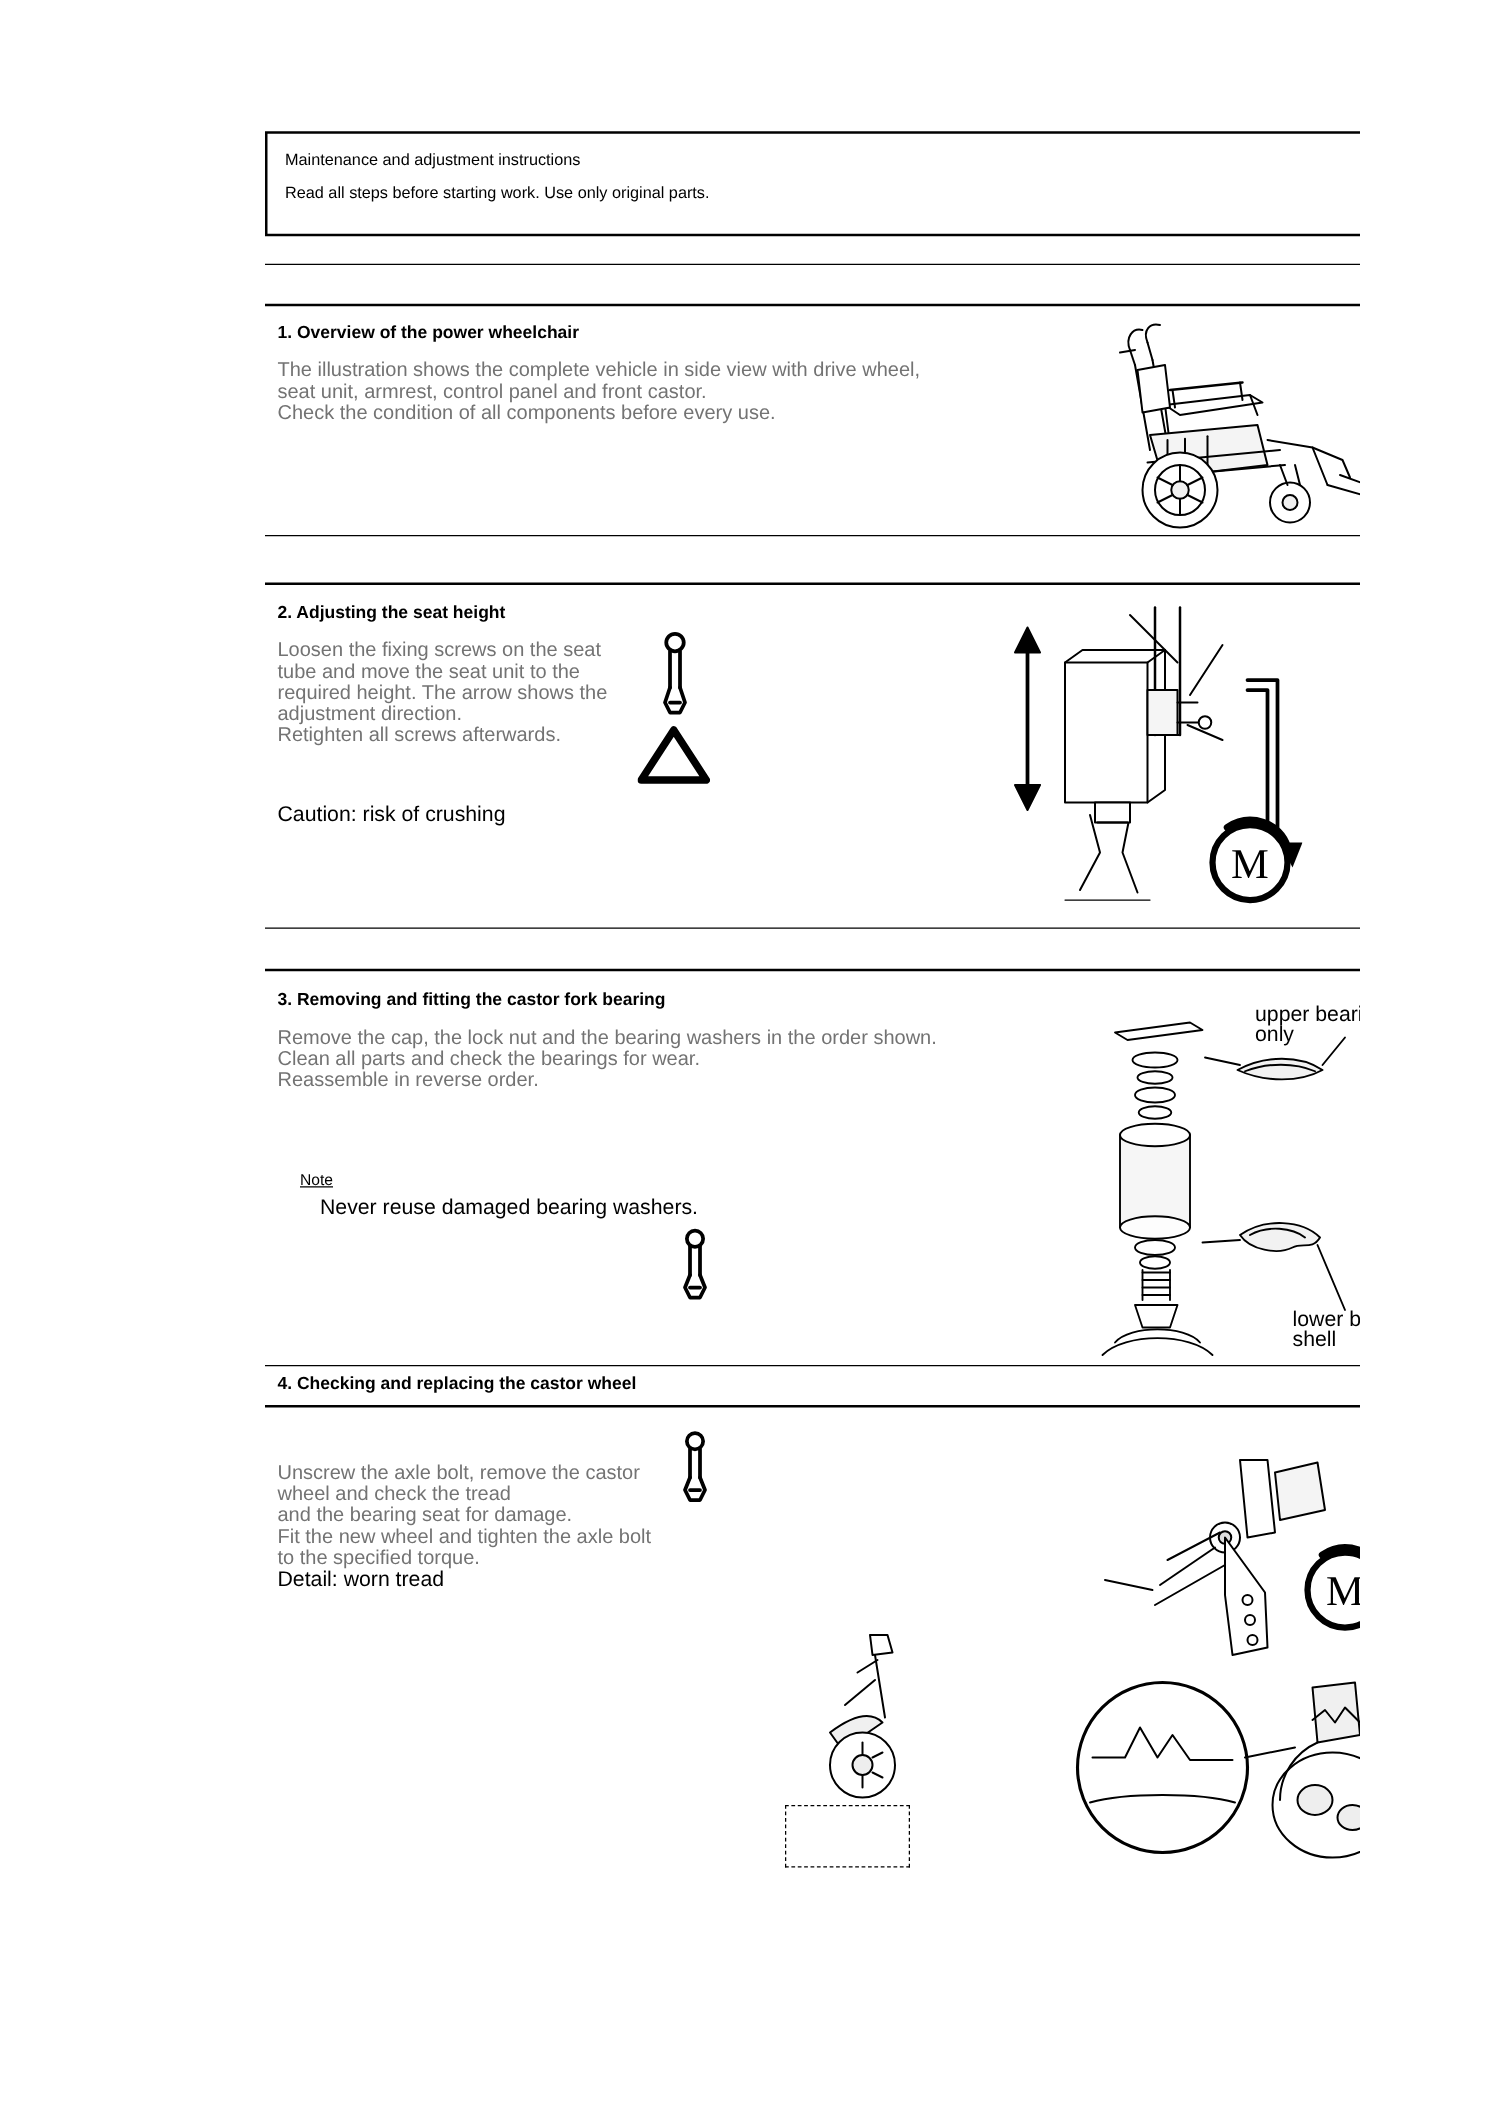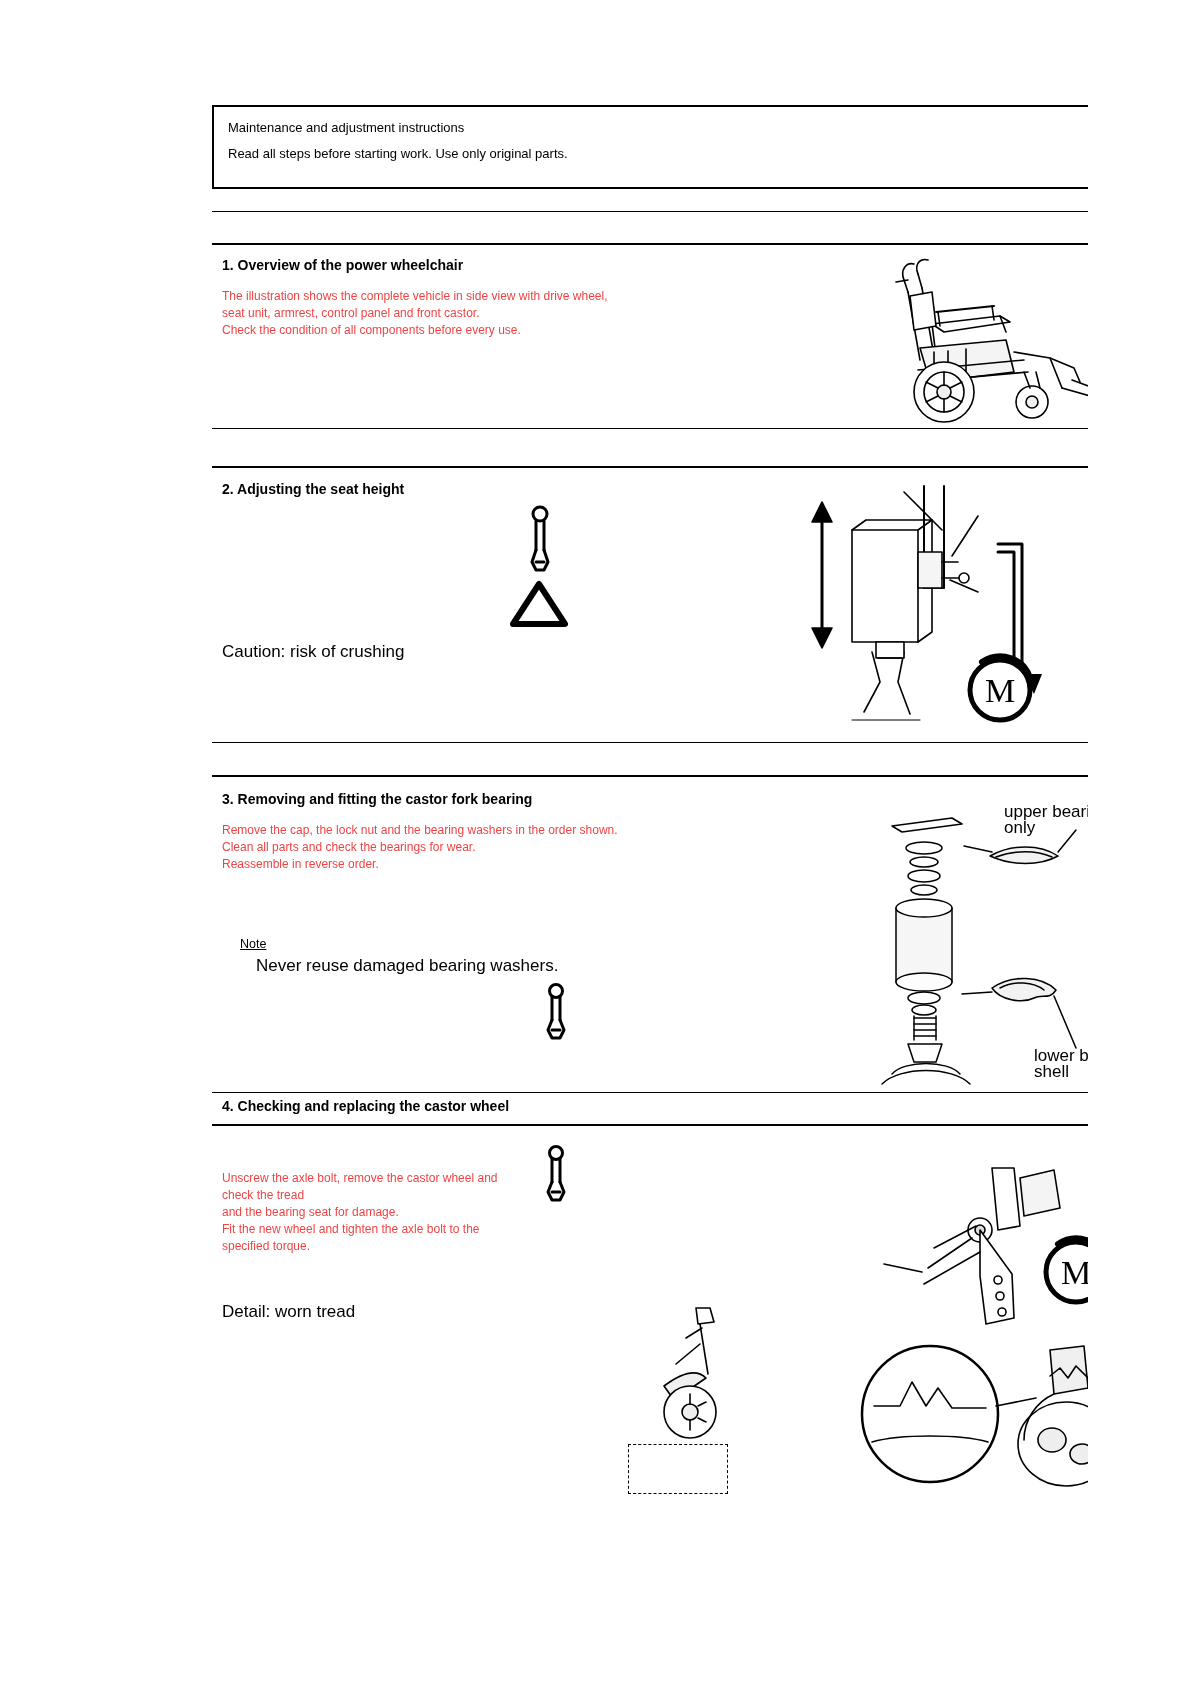--- a/index.html
+++ b/index.html
@@ -53,23 +53,23 @@
   
   .sec-title {
     position: absolute;
     font-size: 14px;
     font-weight: bold;
     line-height: 18px;
     color: #000;
   }
   .sec-body {
     position: absolute;
-    font-size: 12px;
+    font-size: 16px;
     line-height: 17px;
-    color: #ef4444;
+    color: #737373;
     white-space: pre-line;
   }
   .small-note {
     position: absolute;
     font-size: 17px;
     line-height: 16px;
     color: #000;
     white-space: pre-line;
   }
   .underline-label {
@@ -171,20 +171,23 @@
         <circle cx="158" cy="150" r="6" fill="#f0f0f0"></circle>
         <path d="M150 120 L156 136"></path>
         <path d="M162 120 L166 136"></path>
 
         <path d="M22 30 L34 28"></path>
       </g>
     </svg>
   </div>
 
   <div class="sec-title" style="left:118px; top:476px;">2. Adjusting the seat height</div>
+  <div class="sec-body" style="left:118px; top:508px; width:270px;">Loosen the fixing screws on the seat tube and move the seat unit to the
+required height. The arrow shows the adjustment direction.
+Retighten all screws afterwards.</div>
 
   <div class="icon" style="left:416px; top:500px;">
     <svg width="40" height="72" viewBox="0 0 40 72">
       <g fill="none" stroke="#000" stroke-width="3" stroke-linecap="round" stroke-linejoin="round">
         <circle cx="20" cy="10" r="7"></circle>
         <path d="M16 17 L16 46"></path>
         <path d="M24 17 L24 46"></path>
         <path d="M16 46 L12 58 L16 66 L24 66 L28 58 L24 46"></path>
         <path d="M16 58 L24 58"></path>
       </g>
@@ -388,15 +391,15 @@
         <path d="M190 40 L200 32 L208 42 L216 30 L228 42"></path>
         <ellipse cx="206" cy="108" rx="48" ry="42" fill="#fff"></ellipse>
         <ellipse cx="192" cy="104" rx="14" ry="12" fill="#eee"></ellipse>
         <ellipse cx="222" cy="118" rx="12" ry="10" fill="#eee"></ellipse>
         <path d="M194 58 C176 66 164 84 164 104"></path>
         <path d="M228 52 C244 62 254 84 254 104"></path>
       </g>
     </svg>
   </div>
 
-  <div class="small-note" style="left:118px; top:1300px; width:330px;">Detail: worn tread</div>
+  <div class="small-note" style="left:118px; top:1252px; width:330px;">Detail: worn tread</div>
 
 </div>
 
 </body></html>

